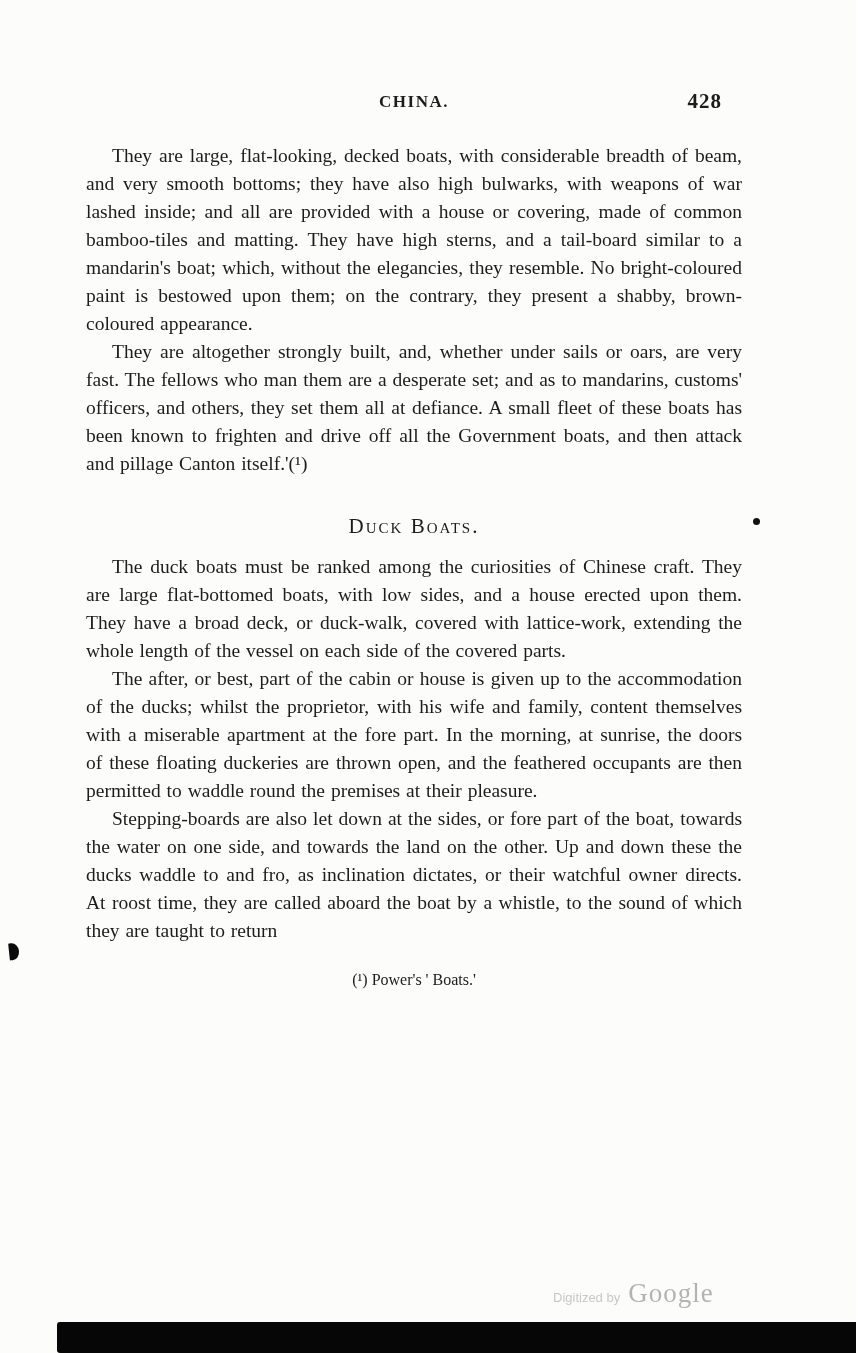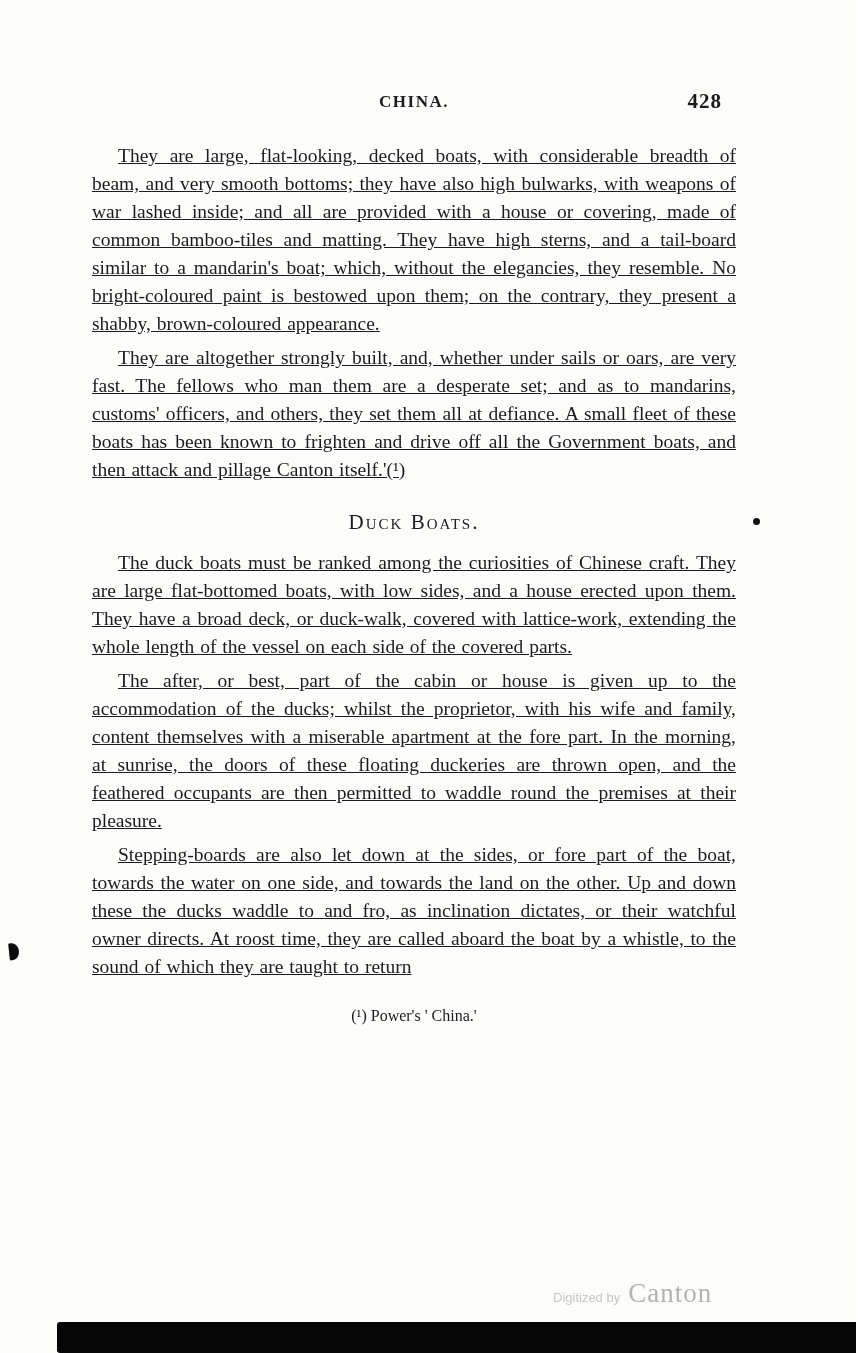--- a/index.html
+++ b/index.html
@@ -38,30 +38,29 @@
   }
   .page-number {
     position: absolute;
     right: 20px;
     top: -3px;
     font-size: 21px;
     font-weight: 700;
     letter-spacing: 1px;
   }
   .para {
-    margin: 6px;
+    margin: 0;
     text-align: justify;
     text-indent: 26px;
     font-size: 19.5px;
     line-height: 28px;
     word-spacing: 1px;
-    text-decoration: underline;
   }
   .section-heading {
-    margin: 26px 0 14px 0;
+    margin: 36px 0 14px 0;
     text-align: center;
     font-variant: small-caps;
     font-weight: 400;
     font-size: 21px;
     letter-spacing: 2px;
   }
   .footnote {
     margin-top: 26px;
     text-align: center;
     font-size: 16px;
@@ -130,27 +129,27 @@
 
     <p class="para">They are large, flat-looking, decked boats, with considerable breadth of beam, and very smooth bottoms; they have also high bulwarks, with weapons of war lashed inside; and all are provided with a house or covering, made of common bamboo-tiles and matting.  They have high sterns, and a tail-board similar to a mandarin's boat; which, without the elegancies, they resemble.  No bright-coloured paint is bestowed upon them; on the contrary, they present a shabby, brown-coloured appearance.</p>
     <p class="para">They are altogether strongly built, and, whether under sails or oars, are very fast.  The fellows who man them are a desperate set; and as to mandarins, customs' officers, and others, they set them all at defiance.  A small fleet of these boats has been known to frighten and drive off all the Government boats, and then attack and pillage Canton itself.'(¹)</p>
 
     <h2 class="section-heading">Duck Boats.</h2>
 
     <p class="para">The duck boats must be ranked among the curiosities of Chinese craft.  They are large flat-bottomed boats, with low sides, and a house erected upon them.  They have a broad deck, or duck-walk, covered with lattice-work, extending the whole length of the vessel on each side of the covered parts.</p>
     <p class="para">The after, or best, part of the cabin or house is given up to the accommodation of the ducks; whilst the proprietor, with his wife and family, content themselves with a miserable apartment at the fore part.  In the morning, at sunrise, the doors of these floating duckeries are thrown open, and the feathered occupants are then permitted to waddle round the premises at their pleasure.</p>
     <p class="para">Stepping-boards are also let down at the sides, or fore part of the boat, towards the water on one side, and towards the land on the other.  Up and down these the ducks waddle to and fro, as inclination dictates, or their watchful owner directs.  At roost time, they are called aboard the boat by a whistle, to the sound of which they are taught to return</p>
 
-    <div class="footnote">(¹) Power's ' China.'</div>
+    <div class="footnote">(¹) Power's ' Boats.'</div>
 
   </div>
 
   <div class="artifact-right"></div>
   <div class="artifact-left"></div>
 
   <div class="watermark">
     <span class="watermark-prefix">Digitized by</span>
-    <span class="watermark-logo">Canton</span>
+    <span class="watermark-logo">Google</span>
   </div>
 
   <div class="bottom-bar"></div>
 
 </div>
 
 </body></html>

